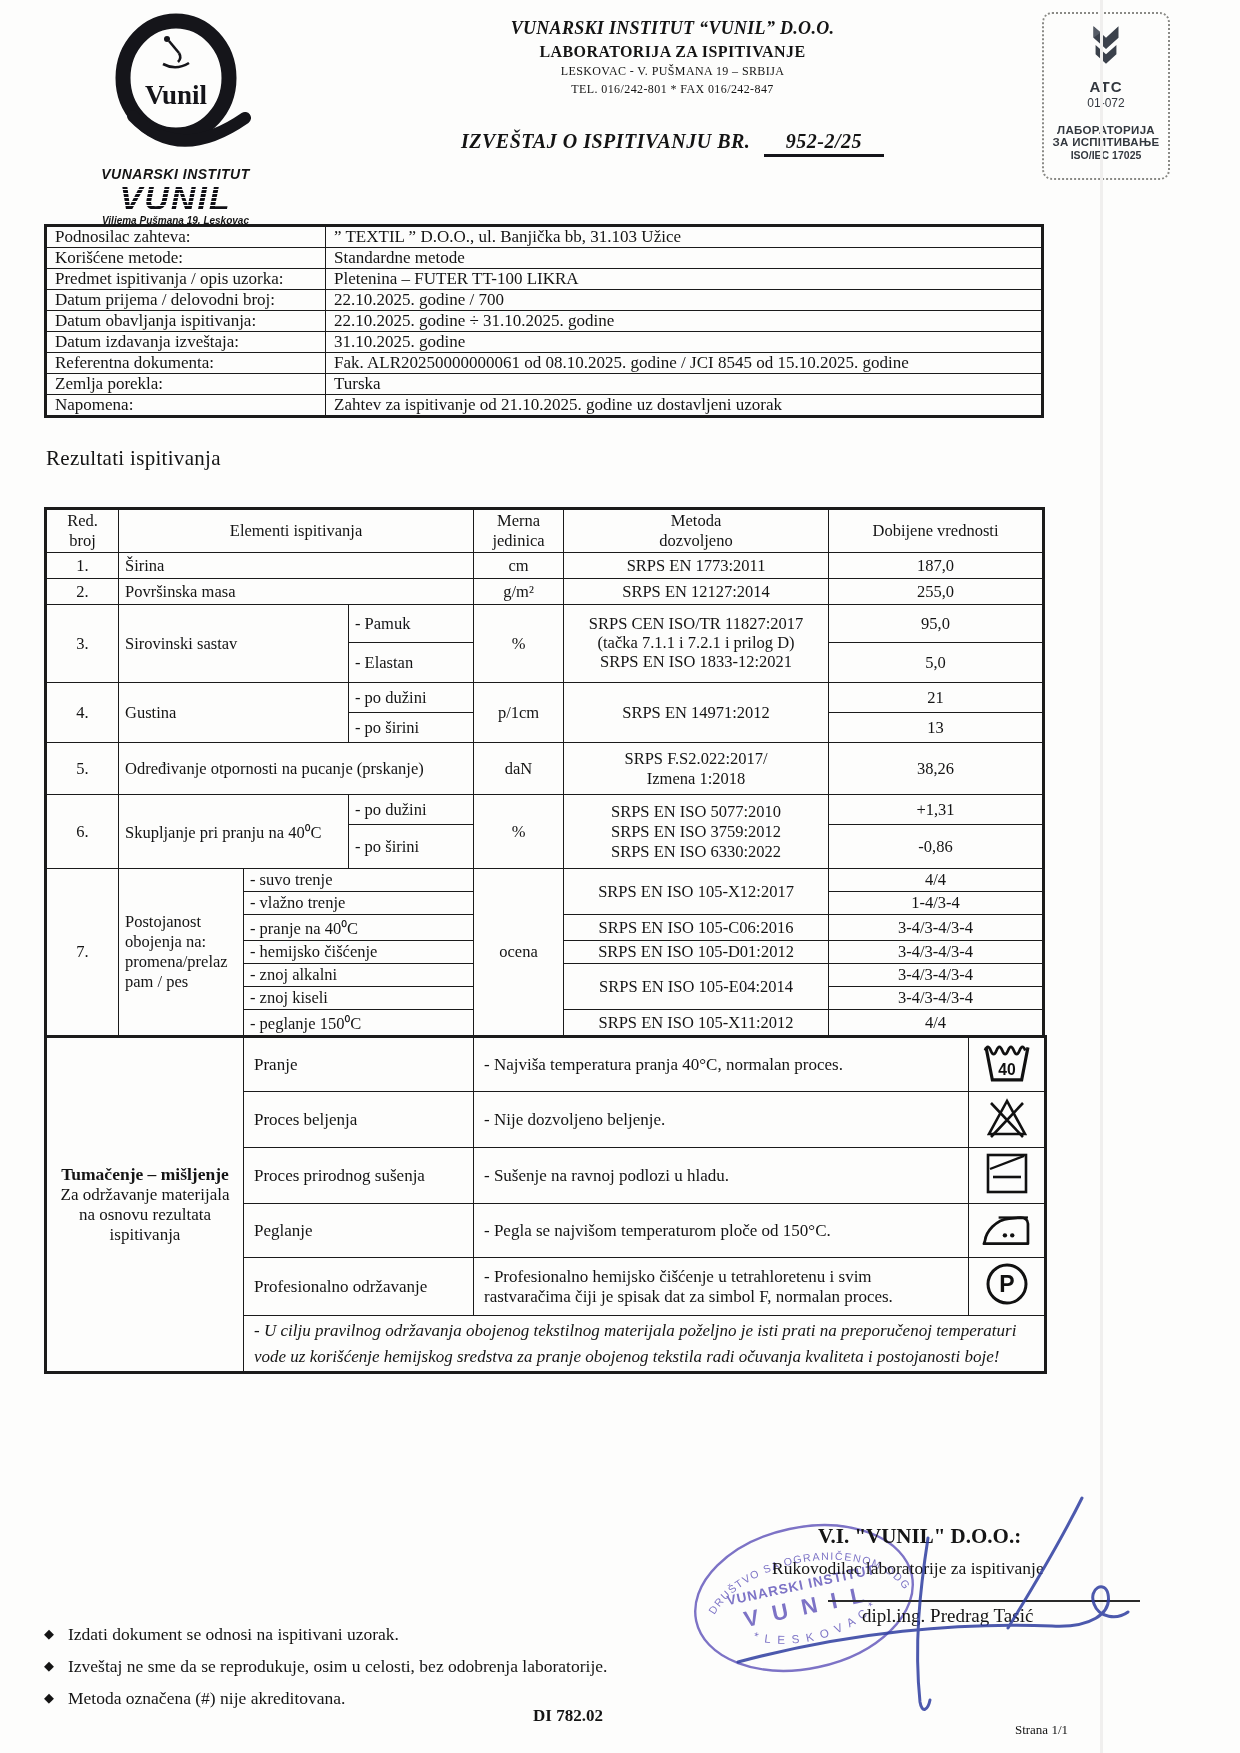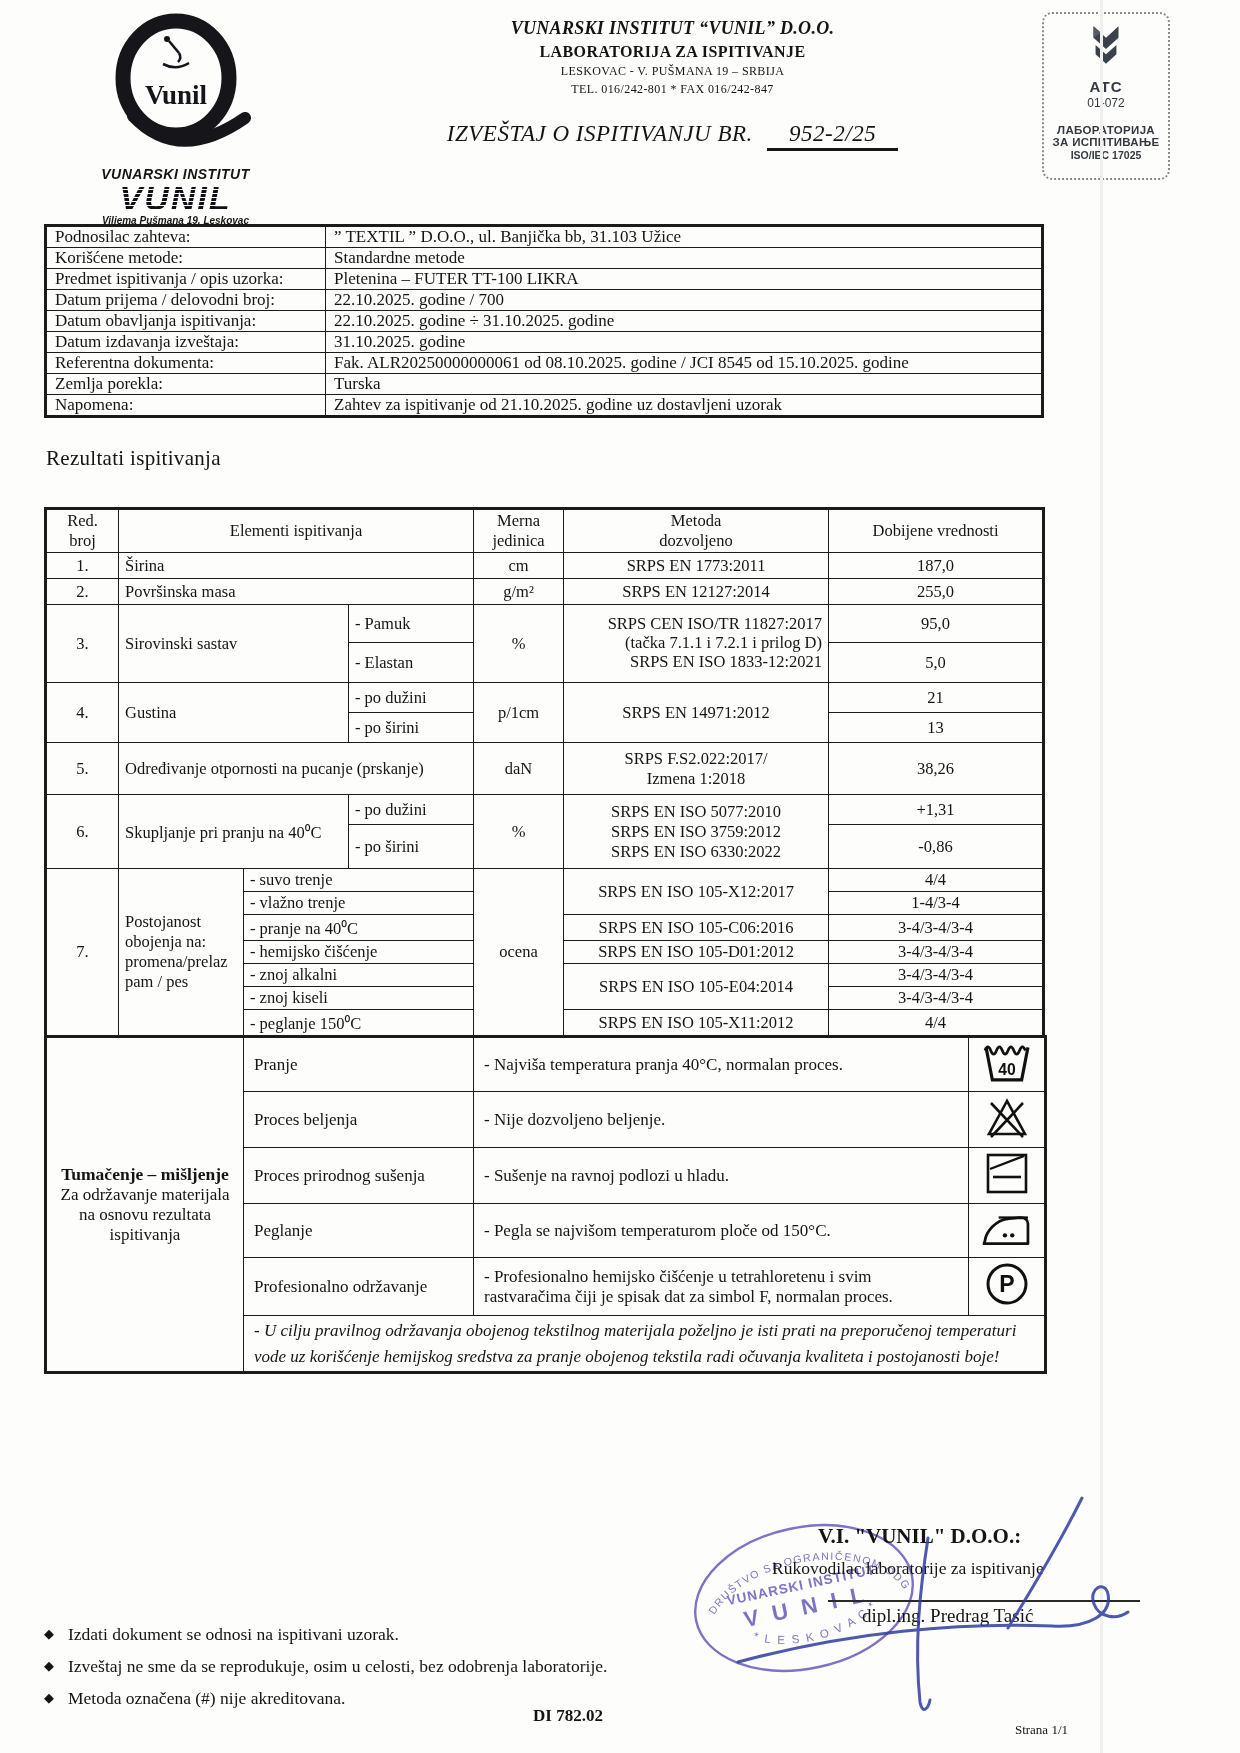--- a/index.html
+++ b/index.html
@@ -19,21 +19,21 @@
   .logo-vunil { font-family:"Liberation Sans", sans-serif; font-weight:bold; font-style:italic; font-size:34px; letter-spacing:2px; line-height:.95; color:#15151a; }
   @supports (-webkit-background-clip:text) {
     .logo-vunil { background:repeating-linear-gradient(180deg,#101016 0 2.6px,#ffffff 2.6px 4px);
       -webkit-background-clip:text; background-clip:text; color:transparent; }
   }
   .logo-addr { font-family:"Liberation Sans", sans-serif; font-weight:bold; font-style:italic; font-size:10px; margin-top:1px; }
   .head-center { flex:1; text-align:center; padding-top:6px; }
   .org-name { font-size:18px; font-weight:bold; letter-spacing:.3px;font-style:italic; }
   .org-lab  { font-size:16px; font-weight:bold; margin-top:4px; letter-spacing:.4px; }
   .org-line { font-size:12px; margin-top:3px; letter-spacing:.4px; }
-  .report-title { margin-top:24px; font-size:23px; font-weight:normal; font-style:italic; letter-spacing:.5px; }
+  .report-title { margin-top:33px; font-size:20px; font-weight:bold; font-style:italic; letter-spacing:.5px; }
   .report-no { display:inline-block; border-bottom:3px solid #15151a; padding:0 22px 1px 22px; margin-left:8px; }
   .badge { width:128px; border:2px dotted #8a8a86; border-radius:10px; padding:8px 4px 6px; height:168px; text-align:center;
            font-family:"Liberation Sans", sans-serif; color:#33383f; }
   .badge .ats { font-weight:bold; font-size:15px; margin-top:2px; letter-spacing:1px; }
   .badge .code { font-size:12px; margin-top:1px; }
   .badge .lab1 { font-weight:bold; font-size:11.5px; margin-top:14px; letter-spacing:.3px; }
   .badge .lab2 { font-weight:bold; font-size:11.5px; letter-spacing:.3px; }
   .badge .iso  { font-size:10.5px; margin-top:1px; font-weight:bold; }
 
   
@@ -43,21 +43,21 @@
   .doc-table td.lbl { width:280px; }
 
   .section-heading { margin:28px 0 0 46px; font-size:21px; letter-spacing:.3px; }
 
   .res-table { margin:36px 12px 0 44px; width:1000px; border:3px solid #1b1b1b; }
   .res-table td, .res-table th { border:1.6px solid #1b1b1b; font-size:16.5px; font-weight:normal; padding:1px 6px; vertical-align:middle; }
   .res-table th { text-align:center; height:44px; }
   .preline { white-space:pre-line; }
   .c { text-align:center; }
   .l { text-align:left; }
-  .small { font-size:14.8px; line-height:1.15;text-align:right; }
+  .small { font-size:14.8px; line-height:1.15; }
   .h26{height:26px} .h38{height:38px} .h40{height:40px} .h30{height:30px}
   .h52{height:52px} .h44{height:44px} .h23{height:23px}
 
   .care-table { margin:-3px 0 0 44px; width:1000px; border:3px solid #1b1b1b; }
   .care-table td { border:1.6px solid #1b1b1b; font-size:17px; padding:2px 10px; vertical-align:middle; }
   .care-label { text-align:center; }
   .care-label .t { font-weight:bold; font-size:17.5px; }
   .care-name { }
   .care-desc { }
   .care-icon-cell { text-align:center; padding:2px; }

